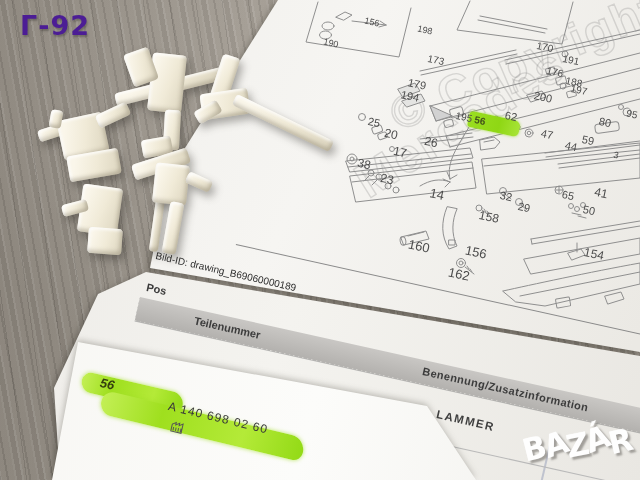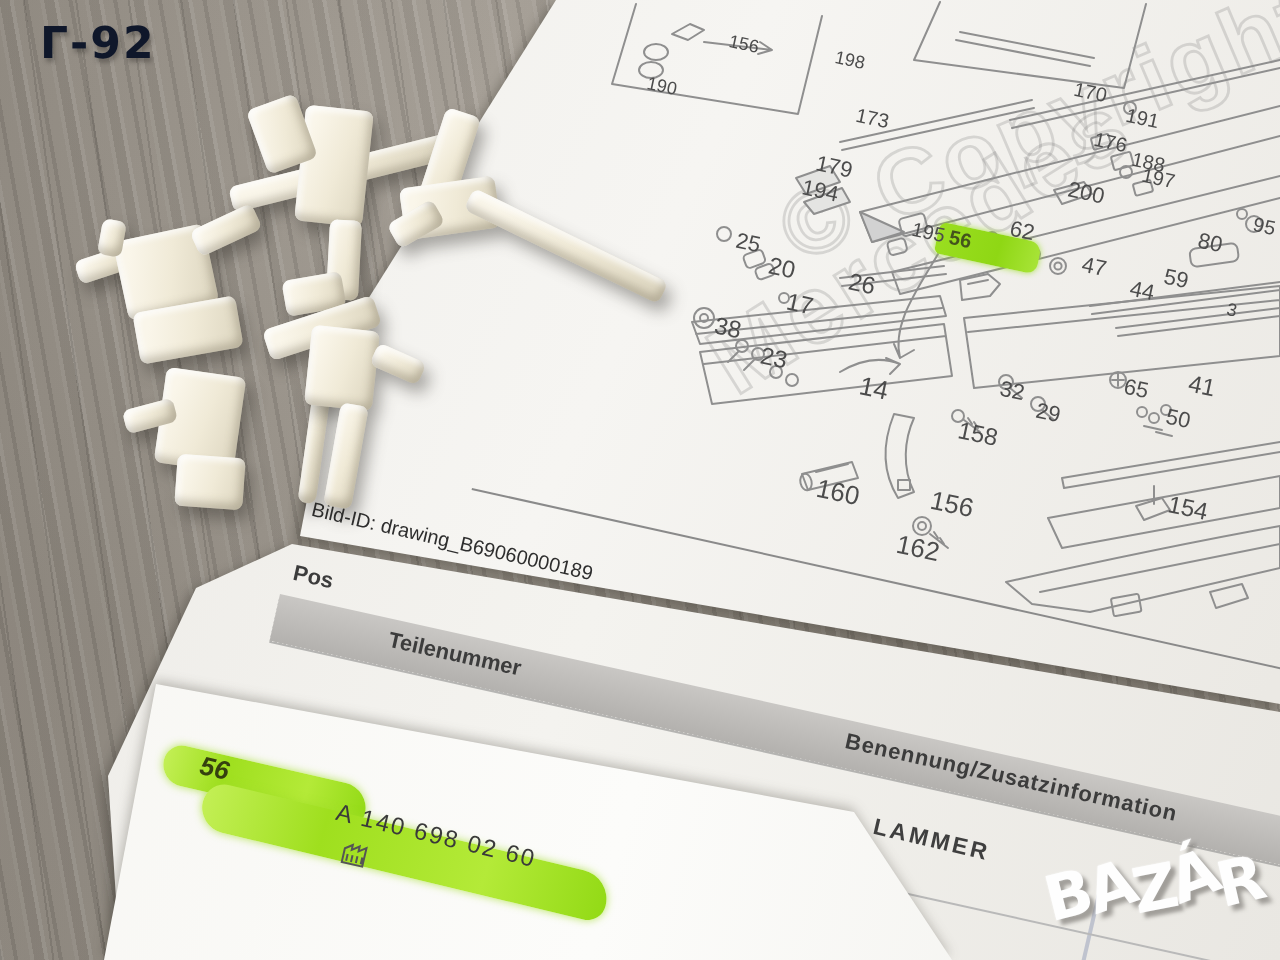--- a/index.html
+++ b/index.html
@@ -82,21 +82,21 @@
       font-size:12px;color:#3a3a3a;letter-spacing:1px;white-space:nowrap}
   .factory{position:absolute;left:170px;top:419px;transform:rotate(13deg)}
 
   
   .clip{position:absolute;filter:drop-shadow(3px 5px 4px rgba(40,37,32,.38))}
   .clip .p{position:absolute;border-radius:4px;
       background:linear-gradient(105deg,#faf6ea 15%,#f0ead7 55%,#dcd5bf);
       box-shadow:inset -2px -3px 4px rgba(115,105,85,.35),inset 2px 2px 3px rgba(255,255,255,.85)}
 
   
-  .floor-label{position:absolute;left:20px;top:10px;font-size:22px;font-weight:bold;color:#0f172a;
+  .floor-label{position:absolute;left:20px;top:10px;font-size:27px;font-weight:bold;color:#4c1d95;
       text-shadow:1px 2px 2px rgba(40,38,34,.35);letter-spacing:1px;font-family:"DejaVu Sans",sans-serif}
   .logo{position:absolute;left:522px;top:424px;transform:rotate(-6deg);white-space:nowrap}
   .logo span{display:inline-block;font-family:"DejaVu Sans",sans-serif;font-weight:900;font-size:31px;
       color:#fefefe;letter-spacing:-2px;
       text-shadow:2px 3px 2px rgba(122,119,114,.65),0 0 1px rgba(255,255,255,.9)}
 </style>
 </head>
 <body>
 
 <div id="stage">

